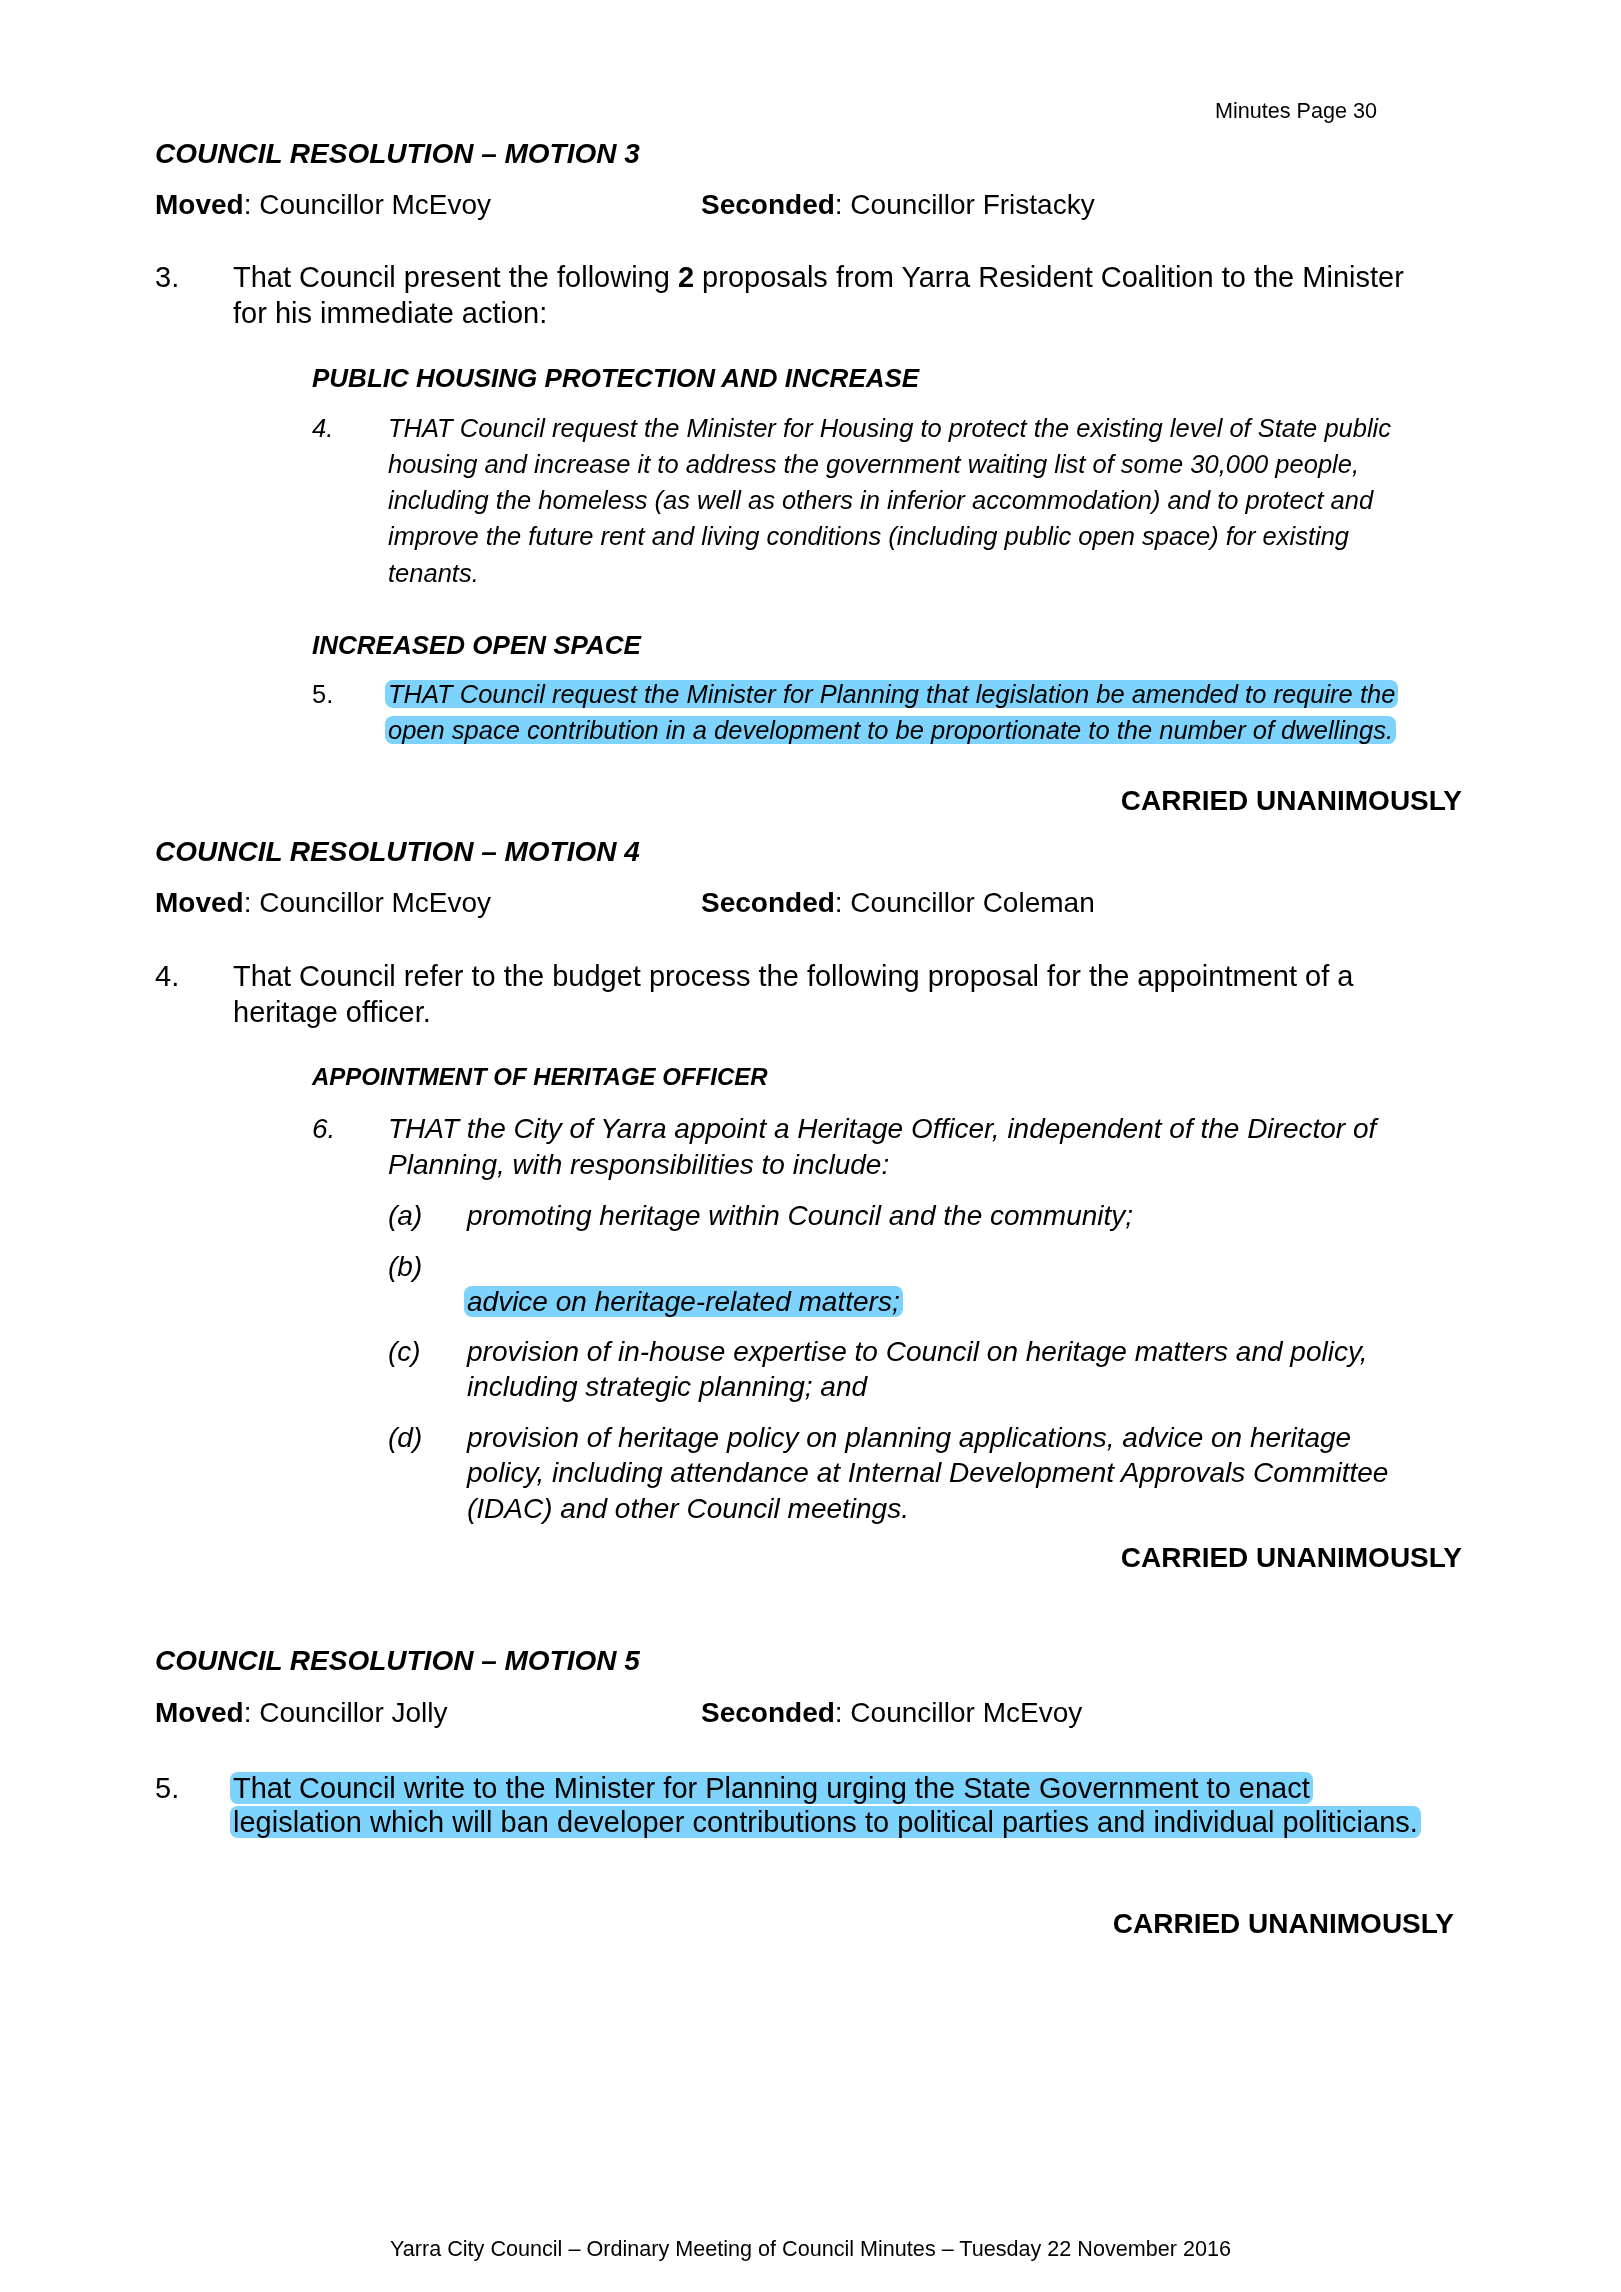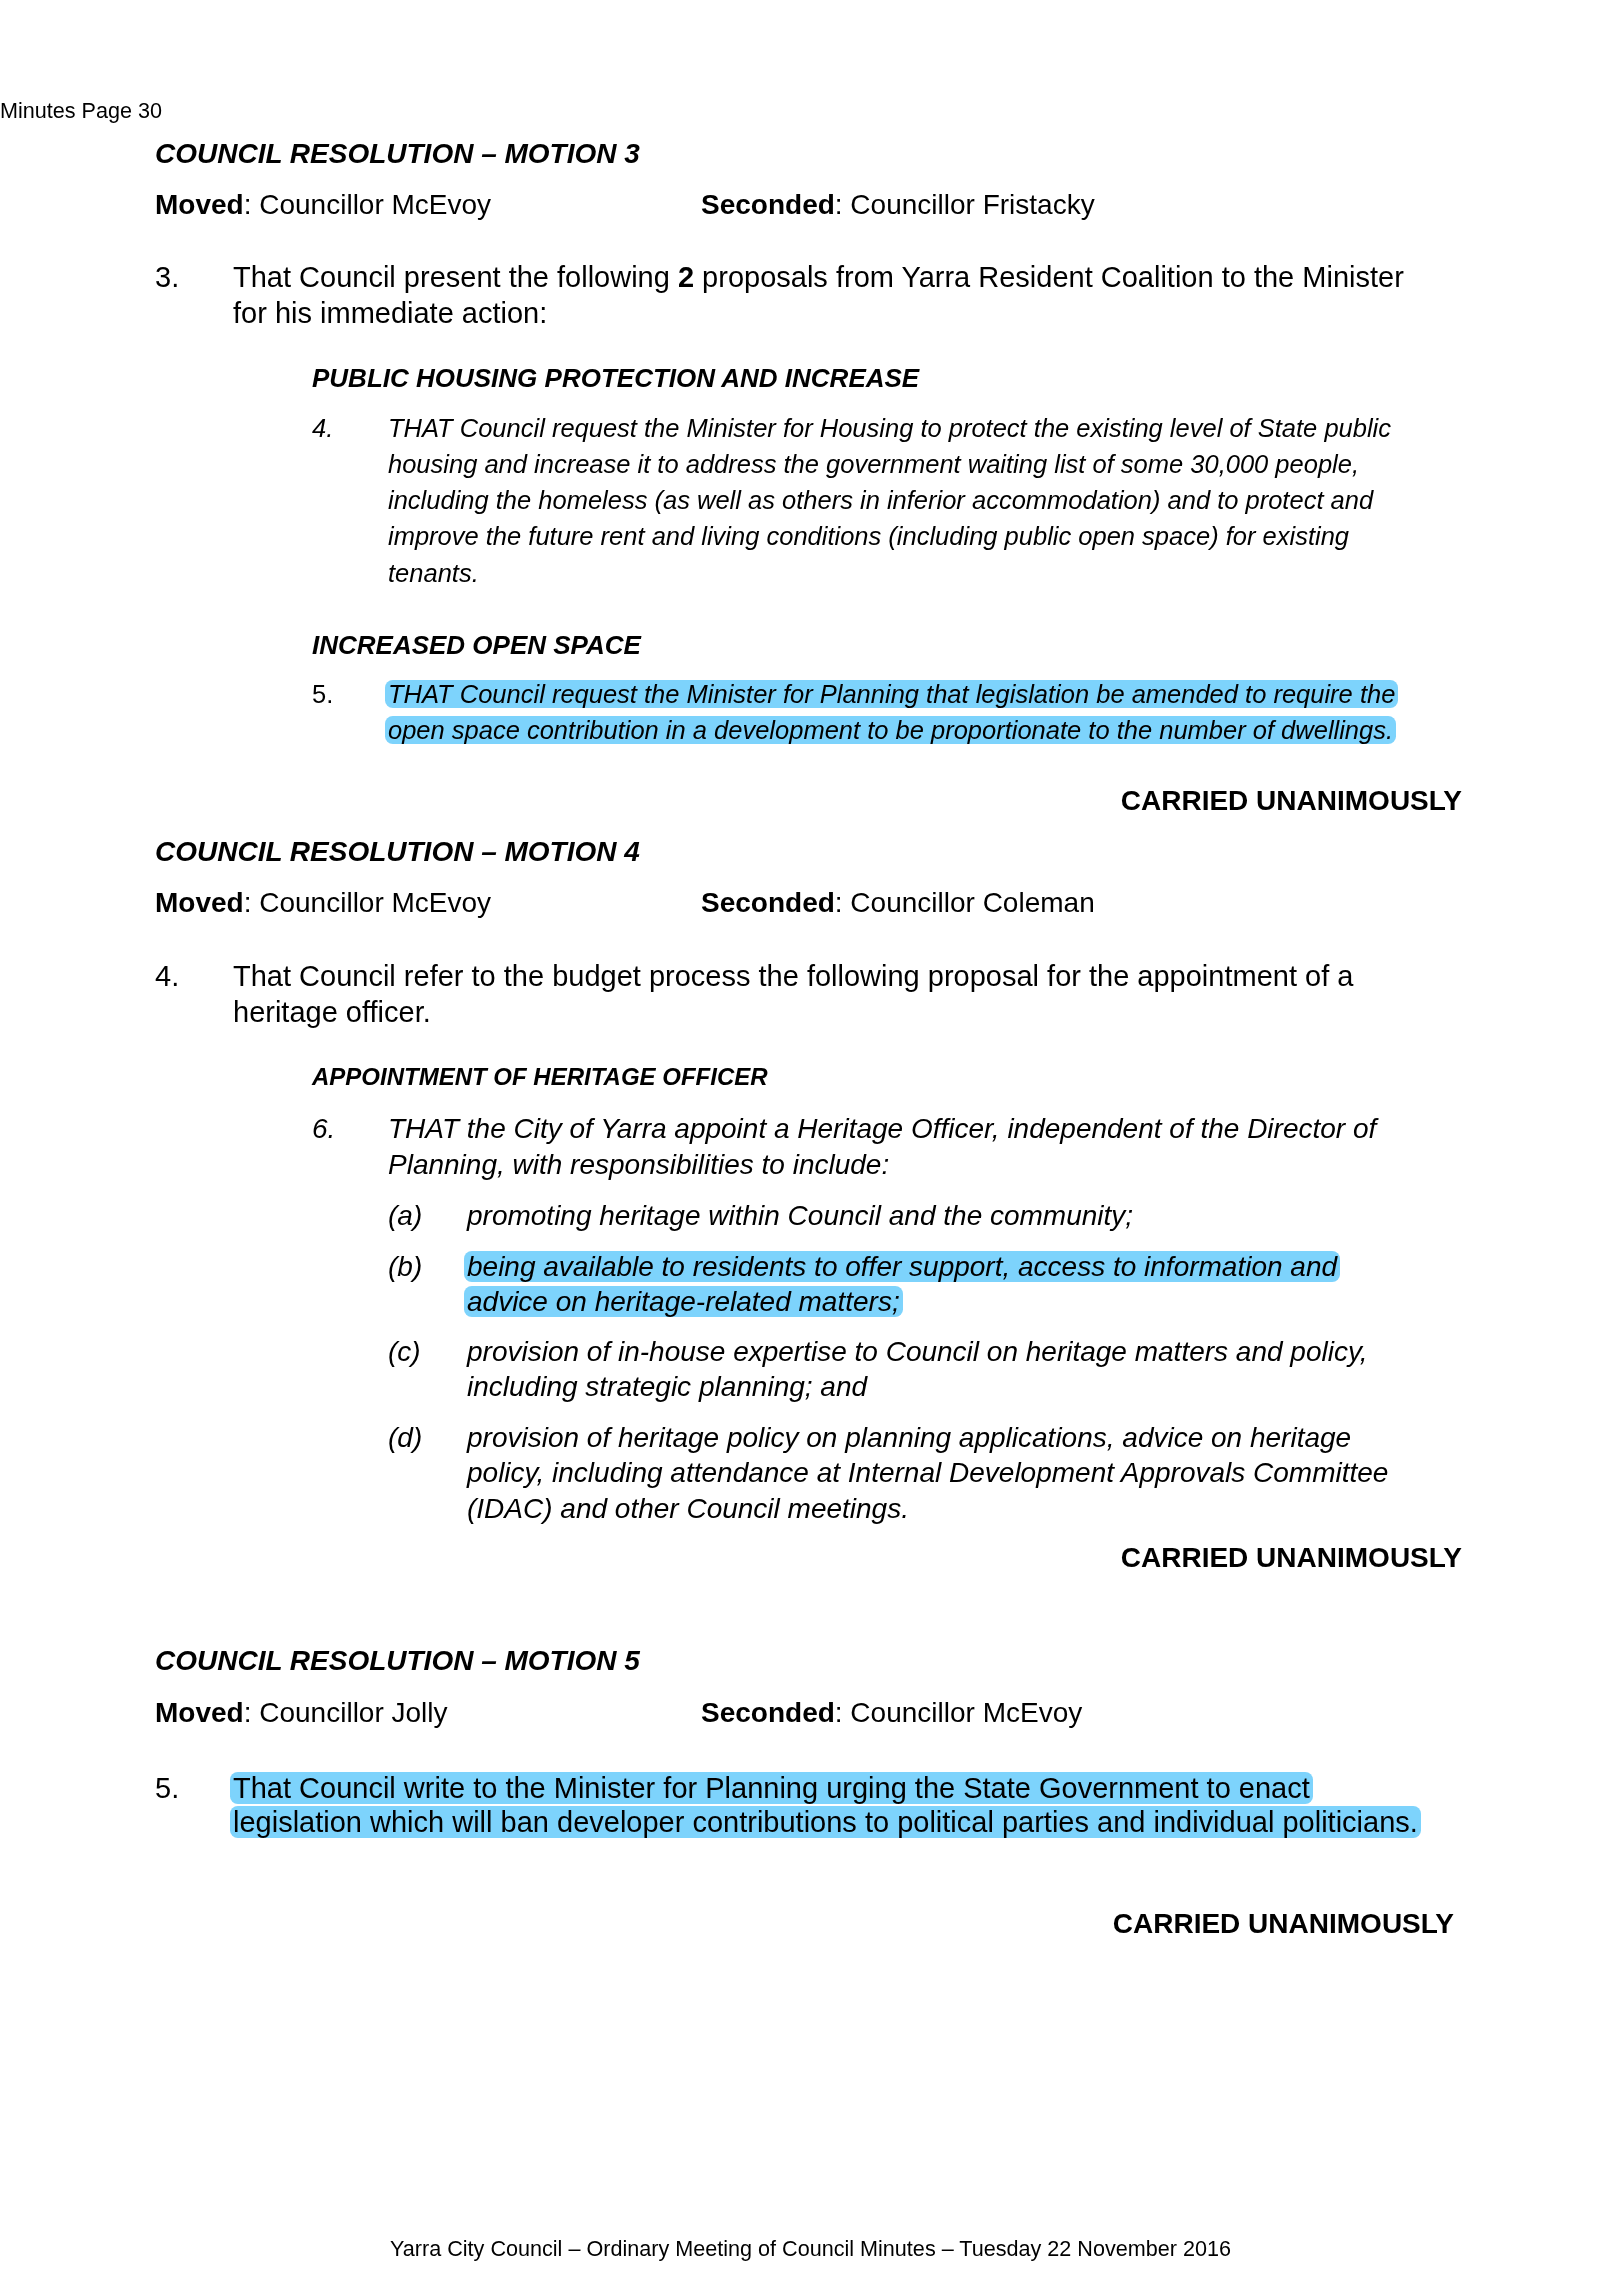--- a/index.html
+++ b/index.html
@@ -1,20 +1,20 @@
 <!DOCTYPE html>
 <html><head>
 <meta charset="utf-8">
 <style>
   html, body { margin: 0; padding: 0; background: #ffffff; }
   body { width: 1621px; height: 2293px; position: relative; overflow: hidden;
          font-family: "Liberation Sans", sans-serif; color: #000; }
   .page { position: absolute; left: 0; top: 0; width: 1621px; height: 2293px; background: #fff; }
   .abs { position: absolute; white-space: nowrap; }
-  .hdr { font-size: 21.6px; left: 0; width: 1361px; text-align: left; }
+  .hdr { font-size: 21.6px; left: 16px; width: 1361px; text-align: right; }
   .heading { font-size: 28px; font-weight: bold; left: 155px; font-style: italic; }
   .mover { font-size: 28px; }
   .mover b { font-weight: bold; }
   .num { font-size: 29px; }
   .body { font-size: 29px; }
   .subhead { font-size: 26px; font-weight: bold; font-style: italic; left: 312px; }
   .ital-sm { font-size: 25.5px; font-style: italic; }
   .ital { font-size: 28px; font-style: italic; }
   .carried { font-size: 28px; font-weight: bold; }
   .hl { background: #7dd3fc; border-radius: 7.8px; padding: 0 2.9px; margin-left: -2.9px;
@@ -71,21 +71,20 @@
 
   <div class="abs subhead" style="top:1063px; font-size:24px;">APPOINTMENT OF HERITAGE OFFICER</div>
   <div class="abs ital" style="top:1113px; left:312px;">6.</div>
   <div class="abs ital" style="top:1113px; left:388px;">THAT the City of Yarra appoint a Heritage Officer, independent of the Director of</div>
   <div class="abs ital" style="top:1149px; left:388px;">Planning, with responsibilities to include:</div>
 
   <div class="abs ital" style="top:1200px; left:388px;">(a)</div>
   <div class="abs ital" style="top:1200px; left:467px;">promoting heritage within Council and the community;</div>
 
   <div class="abs ital" style="top:1251px; left:388px;">(b)</div>
-  <div class="abs ital" style="top:1251px; left:467px;"><span class="hl">being available to residents to offer support, access to information and</span></div>
   <div class="abs ital" style="top:1286px; left:467px;"><span class="hl">advice on heritage-related matters;</span></div>
 
   <div class="abs ital" style="top:1336px; left:388px;">(c)</div>
   <div class="abs ital" style="top:1336px; left:467px;">provision of in-house expertise to Council on heritage matters and policy,</div>
   <div class="abs ital" style="top:1371px; left:467px;">including strategic planning; and</div>
 
   <div class="abs ital" style="top:1422px; left:388px;">(d)</div>
   <div class="abs ital" style="top:1422px; left:467px;">provision of heritage policy on planning applications, advice on heritage</div>
   <div class="abs ital" style="top:1457px; left:467px;">policy, including attendance at Internal Development Approvals Committee</div>
   <div class="abs ital" style="top:1493px; left:467px;">(IDAC) and other Council meetings.</div>

